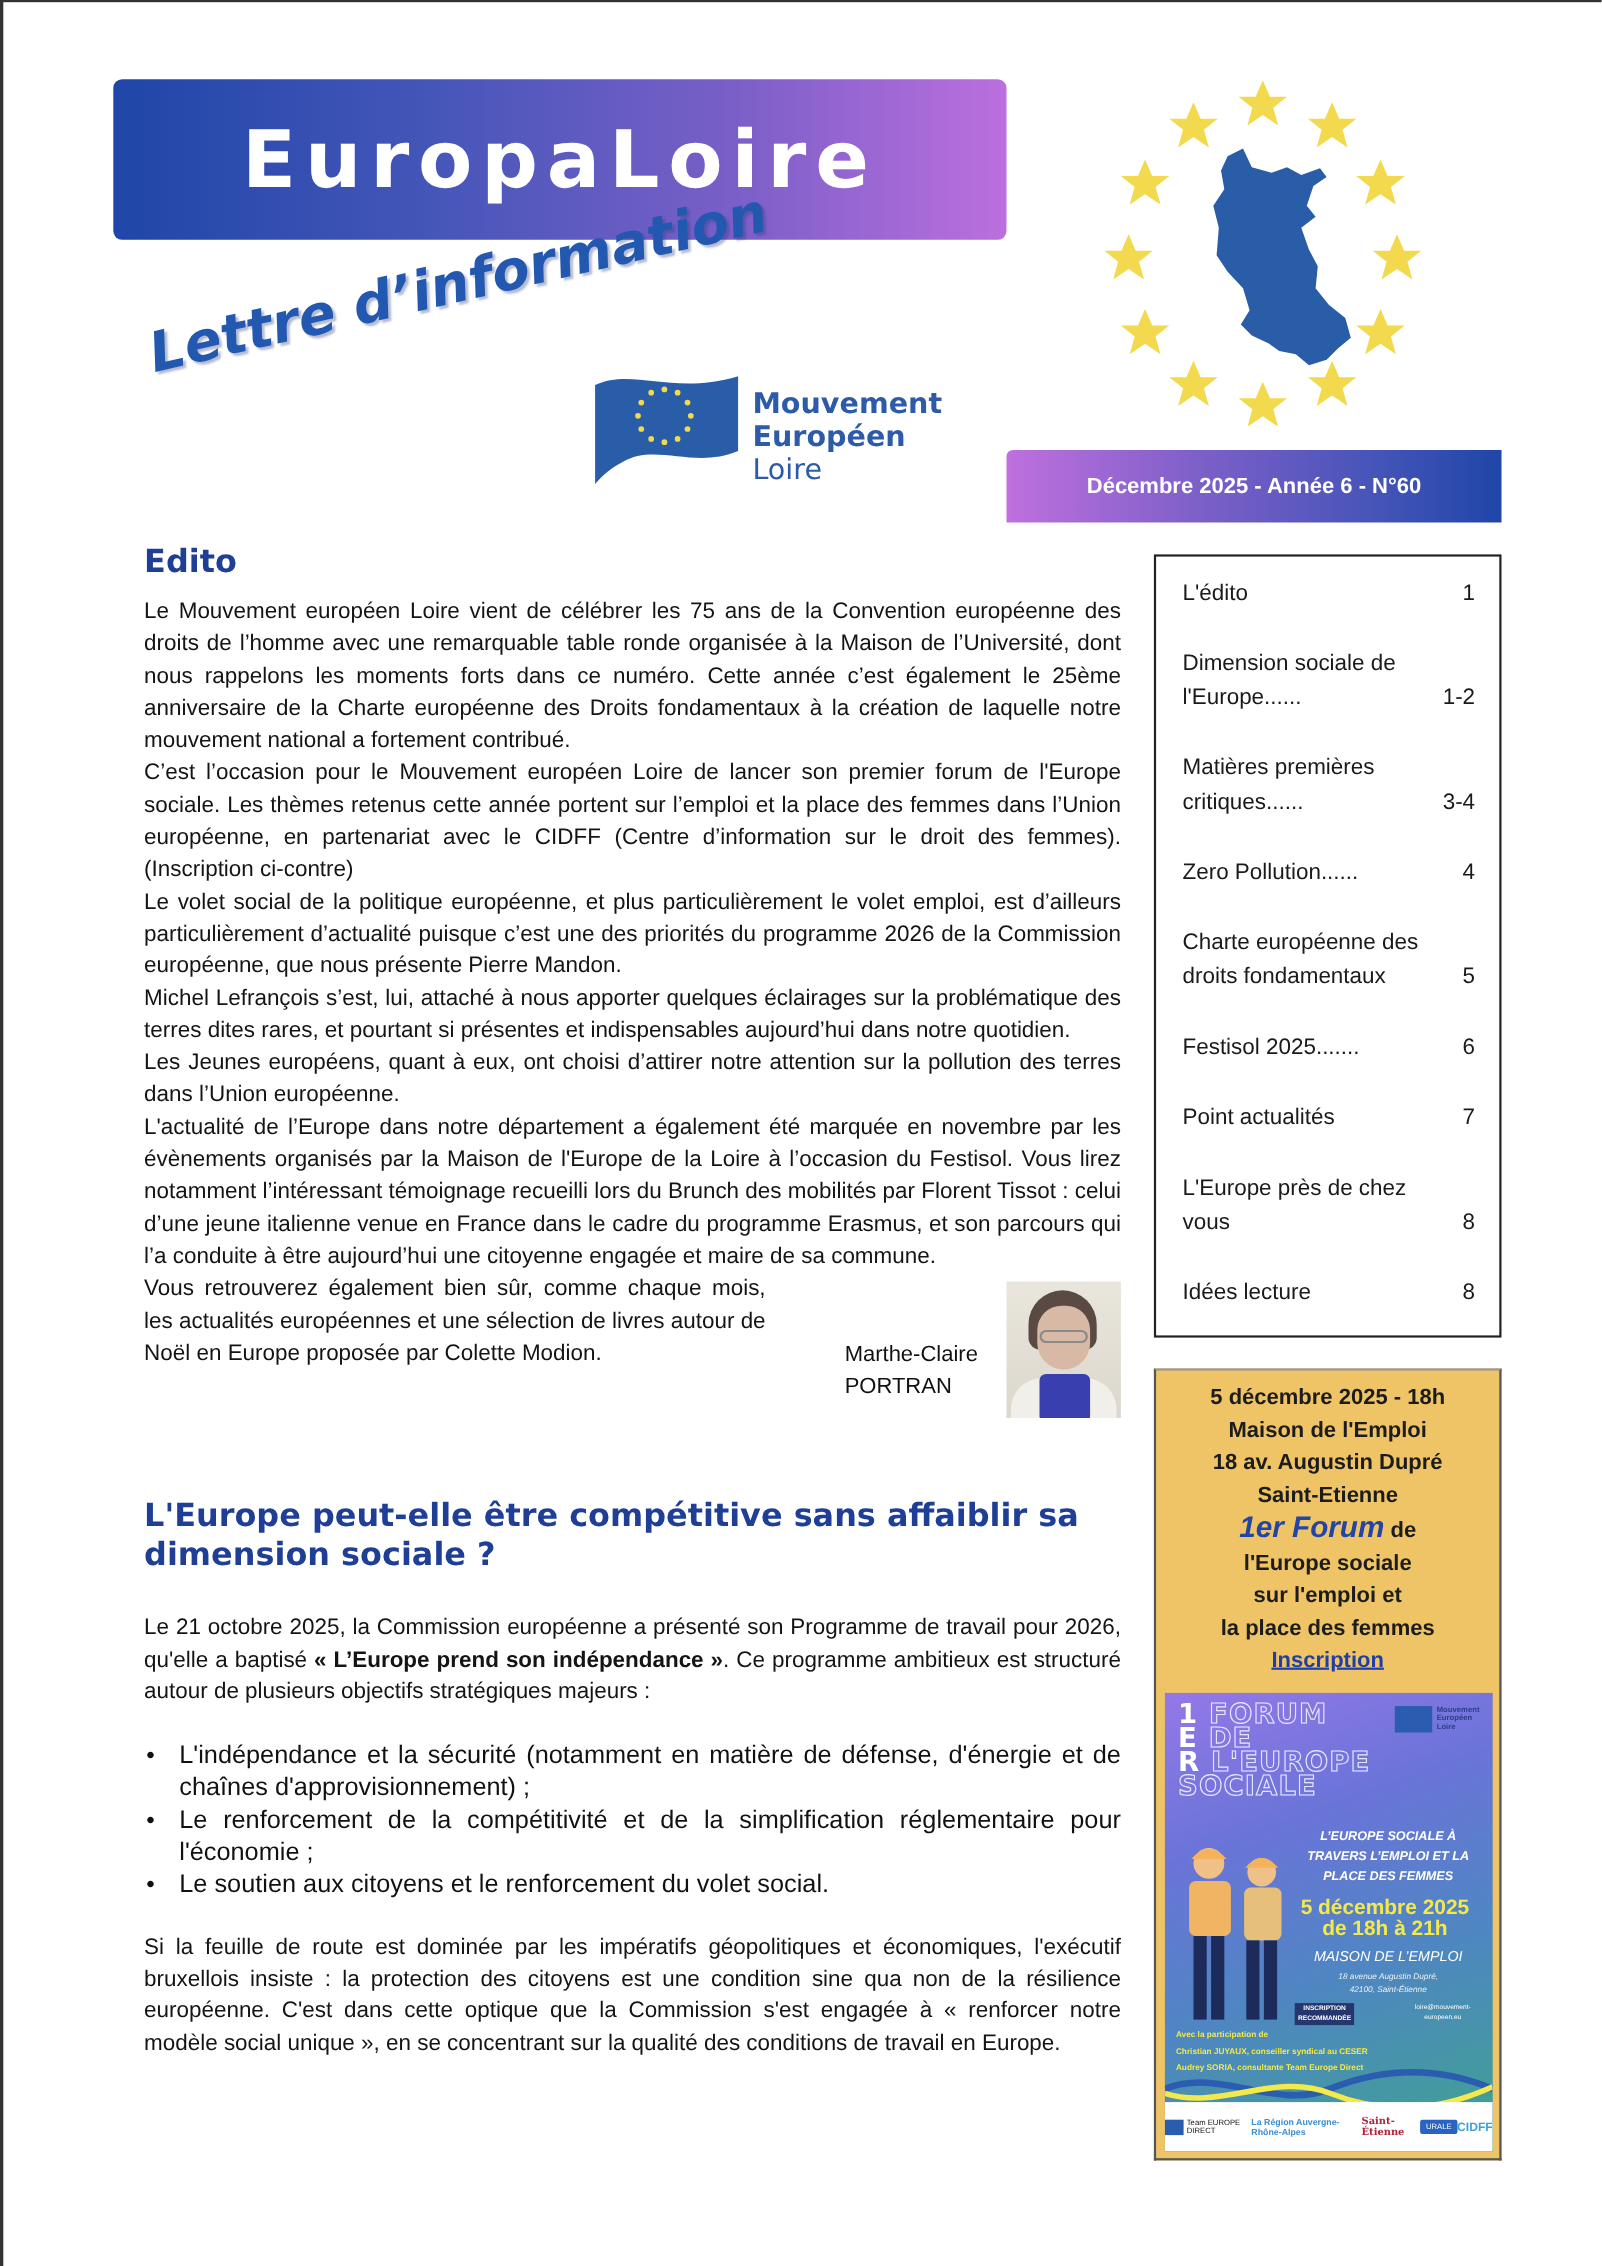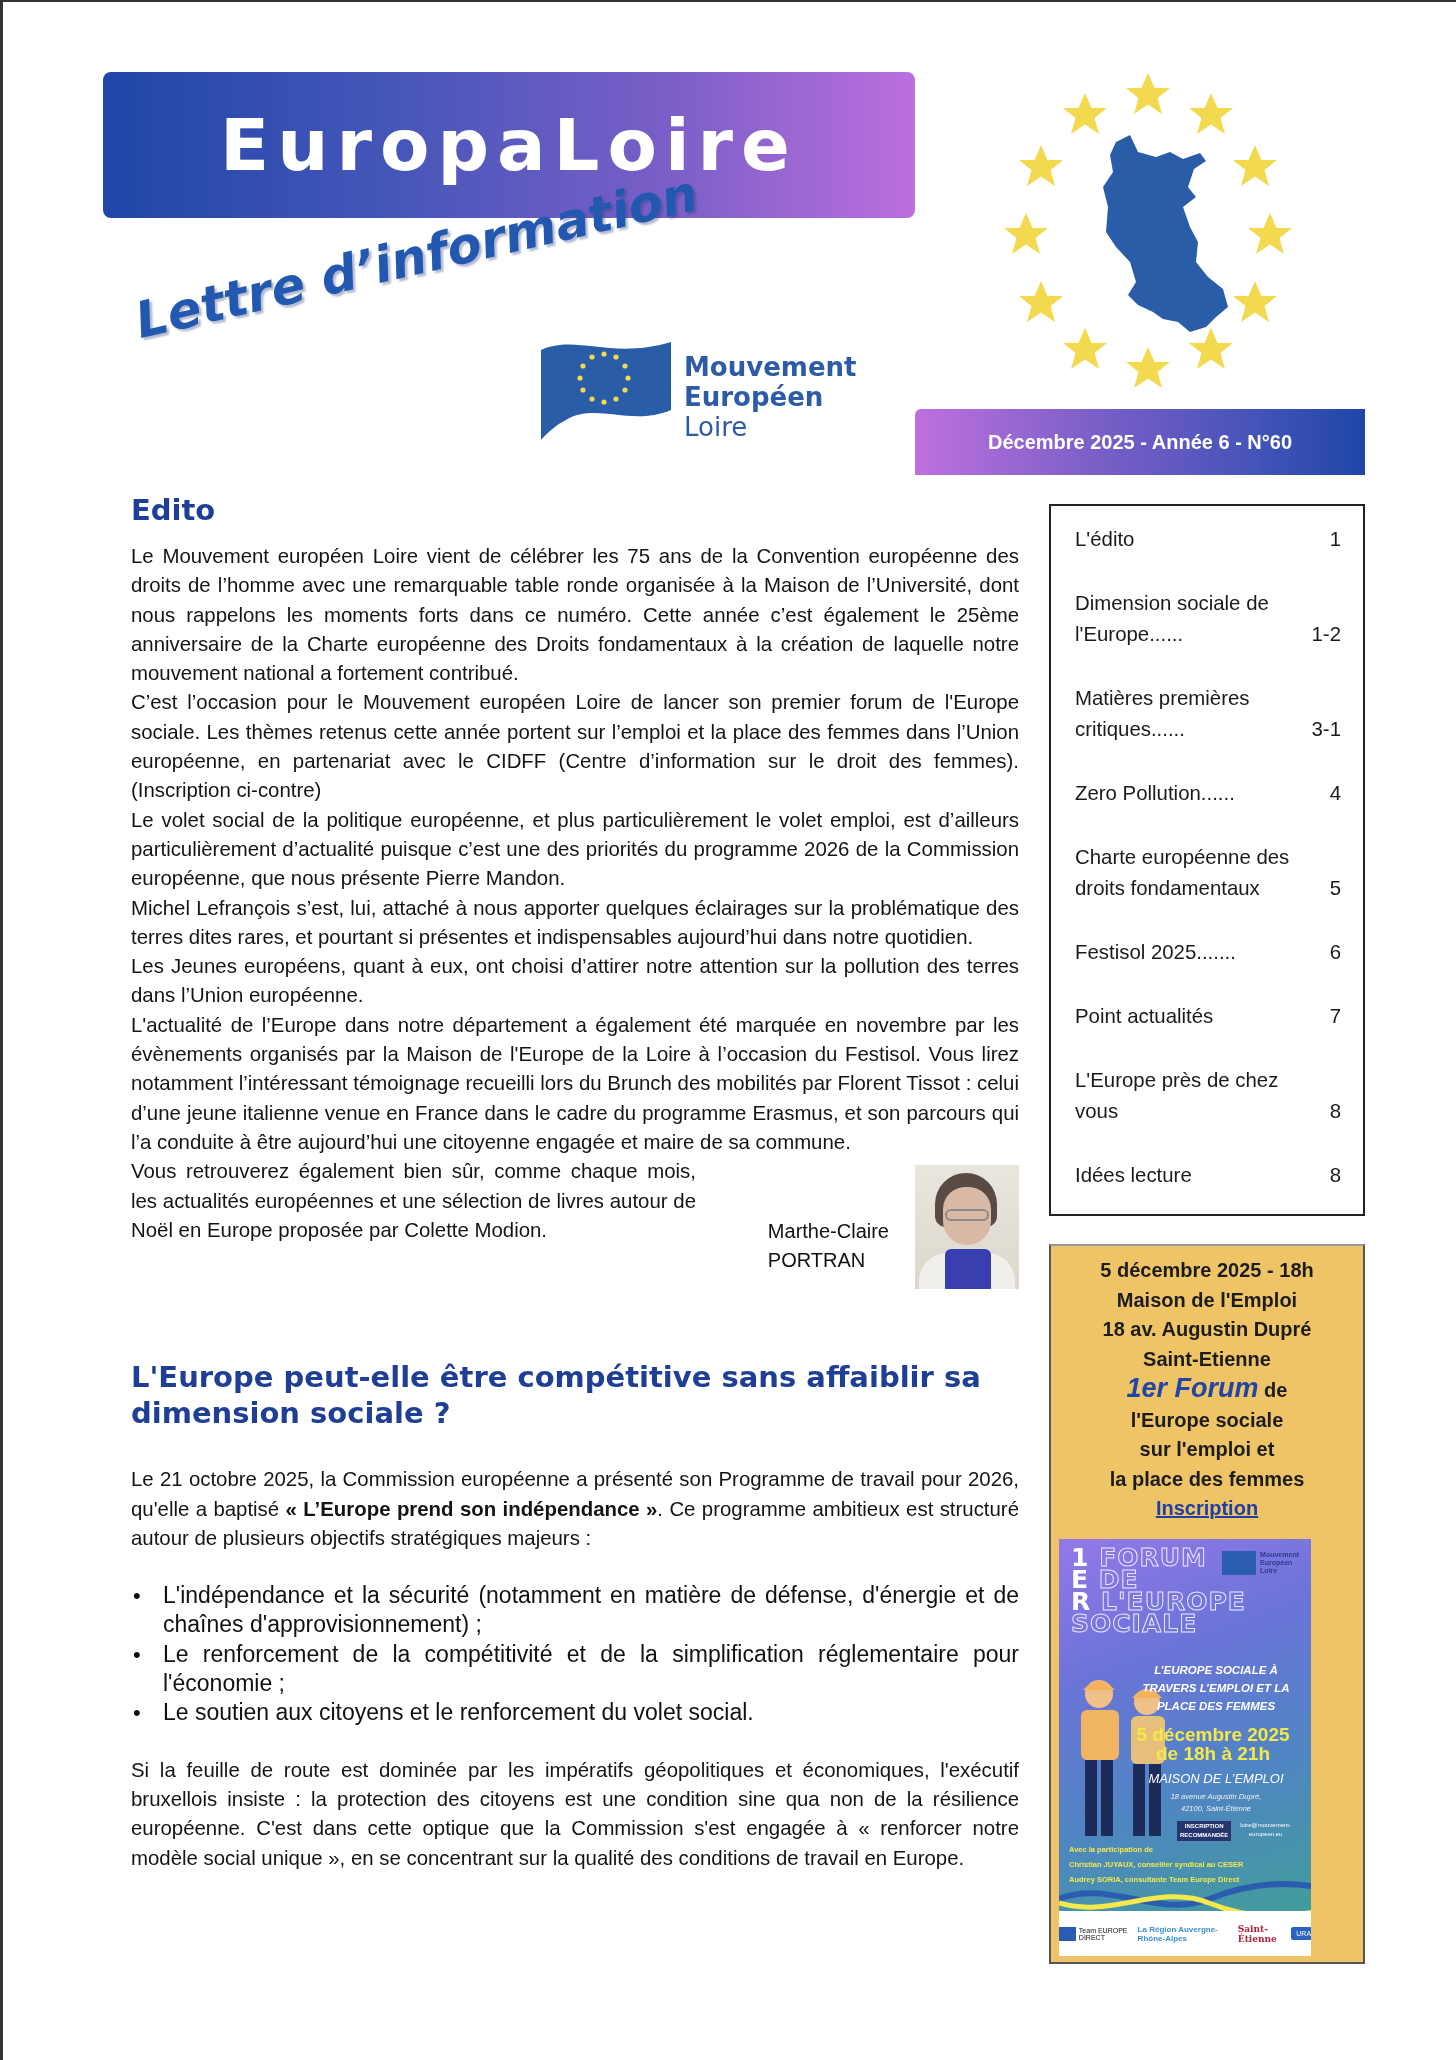--- a/index.html
+++ b/index.html
@@ -45,21 +45,21 @@
   .toc { position: absolute; left: 1046px; top: 502px; width: 316px; height: 712px; border: 2px solid #222; padding: 18px 22px 0 24px; }
   .toc-item { display: flex; justify-content: space-between; align-items: flex-end; font-size: 20.4px; line-height: 31px; color: #1a1a1a; margin-bottom: 33px; }
   .toc-label { width: 220px; }
   .toc-page { text-align: right; min-width: 30px; }
 
   
   .forum { position: absolute; left: 1046px; top: 1242px; width: 316px; height: 720px; background: #efc466; border: 2px solid #555; border-top-color:#999; padding-top: 10px; }
   .forum-line { text-align: center; font-weight: bold; font-size: 20px; line-height: 29.5px; color: #1c1c1c; }
   .forum-big { color: #2346a6; font-style: italic; font-size: 27px; }
   .forum-link { color: #1f3fa6; text-decoration: underline; }
-  .poster { position: absolute; left: 8px; top: 293px; width: 252px; height: 417px; overflow: hidden;
+  .poster { position: absolute; left: 8px; top: 293px; width: 298px; height: 417px; overflow: hidden;
     background: linear-gradient(160deg, #9478e8 0%, #6a74d8 30%, #4f86c2 60%, #3da38f 100%); }
   .poster-title { position: absolute; left: 12px; top: 8px; font-family: "DejaVu Sans", sans-serif; font-weight: bold; font-size: 25px; line-height: 22px; color: transparent; -webkit-text-stroke: 1px #e8e6ff; letter-spacing: 1px; }
   .poster-title .num { color: #fff; -webkit-text-stroke: 0; }
   .poster-logo { position: absolute; right: 12px; top: 12px; display: flex; align-items: center; gap: 4px; }
   .poster-logo .flag { width: 34px; height: 24px; background: #2a5db0; }
   .poster-logo .txt { font-size: 7px; color: #2b3e8a; font-weight: bold; line-height: 8px; }
   .poster-sub { position: absolute; right: 10px; top: 122px; width: 170px; text-align: center; color: #fff; font-weight: bold; font-style: italic; font-size: 11.5px; line-height: 18px; }
   .poster-date { position: absolute; right: 8px; top: 186px; width: 180px; text-align: center; color: #f3e94b; font-weight: bold; font-size: 19px; line-height: 19px; }
   .poster-venue { position: absolute; right: 10px; top: 232px; width: 170px; text-align: center; color: #fff; font-style: italic; font-size: 13px; }
   .poster-addr { position: absolute; right: 10px; top: 252px; width: 170px; text-align: center; color: #f0f0f0; font-style: italic; font-size: 7.5px; line-height: 12px; }
@@ -171,21 +171,21 @@
   <div class="toc-item">
       <span class="toc-label">L'édito</span>
       <span class="toc-page">1</span>
     </div>
   <div class="toc-item">
       <span class="toc-label">Dimension sociale de l'Europe......</span>
       <span class="toc-page">1-2</span>
     </div>
   <div class="toc-item">
       <span class="toc-label">Matières premières critiques......</span>
-      <span class="toc-page">3-1</span>
+      <span class="toc-page">3-4</span>
     </div>
   <div class="toc-item">
       <span class="toc-label">Zero Pollution......</span>
       <span class="toc-page">4</span>
     </div>
   <div class="toc-item">
       <span class="toc-label">Charte européenne des droits fondamentaux</span>
       <span class="toc-page">5</span>
     </div>
   <div class="toc-item">

